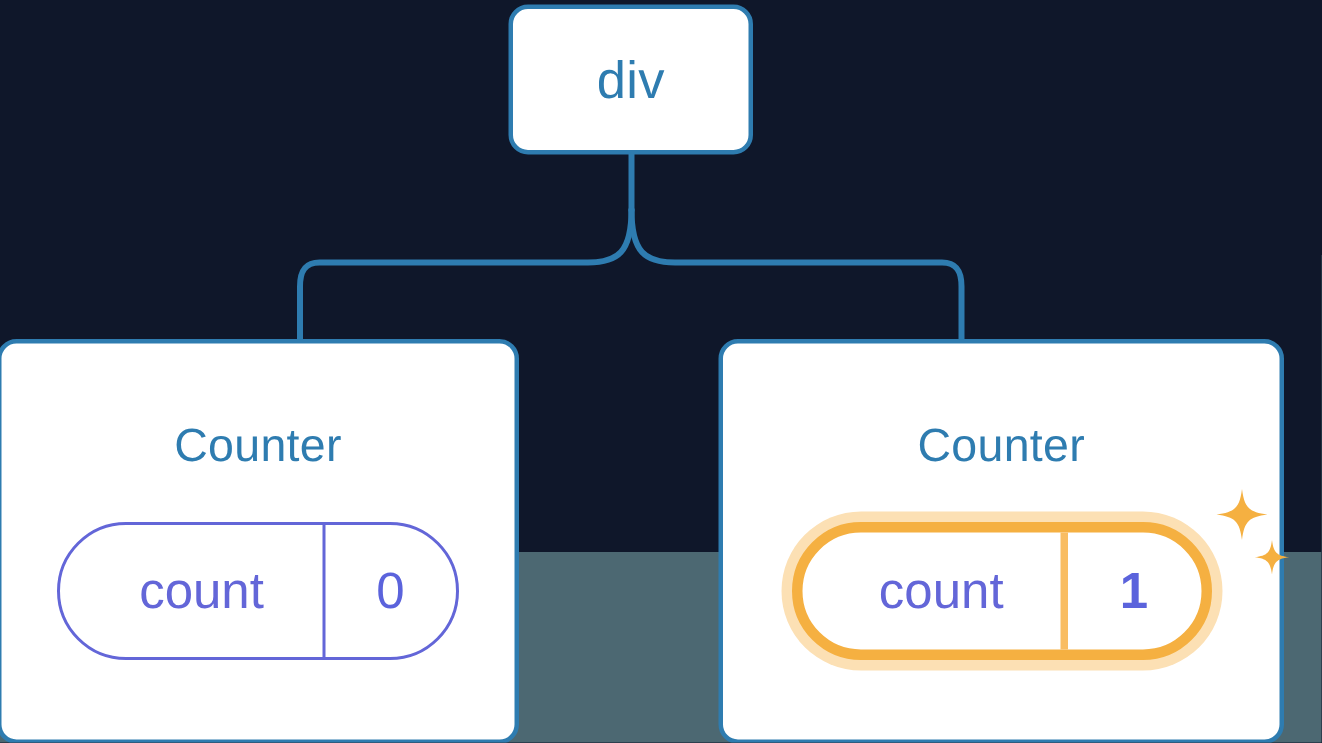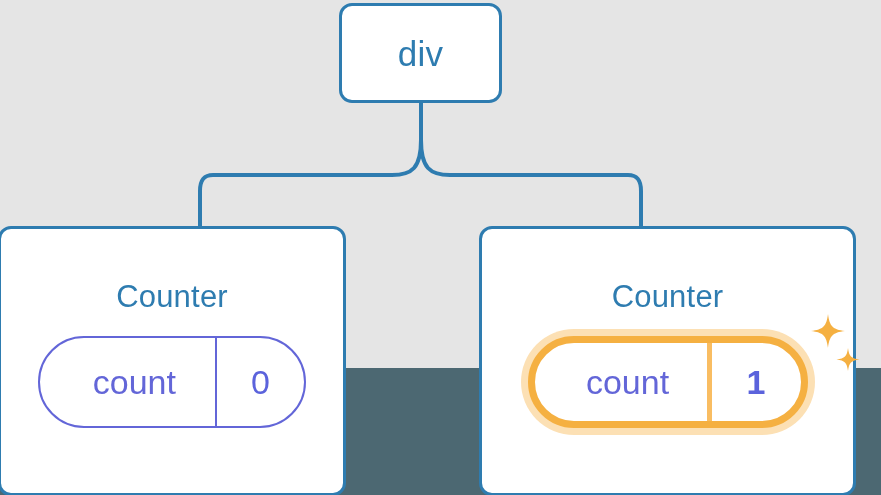--- a/index.html
+++ b/index.html
@@ -10,21 +10,21 @@
     width: 881px;
     height: 495px;
     overflow: hidden;
     font-family: "Liberation Sans", sans-serif;
     background: #4c6872;
   }
   #stage {
     position: relative;
     width: 881px;
     height: 368px;
-    background: #e5e5e5;
+    background: #0f172a;
     text-decoration: underline;
   }
 
   
   #connectors {
     position: absolute;
     left: 0;
     top: 0;
     width: 881px;
     height: 495px;
@@ -75,21 +75,21 @@
     font-size: 31px;
     font-weight: 400;
     line-height: 1;
     margin-top: 52px;
     letter-spacing: 0.2px;
   }
 
   
   .pill-wrap {
     position: relative;
-    margin-top: 24px;
+    margin-top: 36px;
     display: flex;
     align-items: center;
     justify-content: center;
   }
 
   .pill {
     position: relative;
     display: flex;
     align-items: stretch;
     height: 92px;

